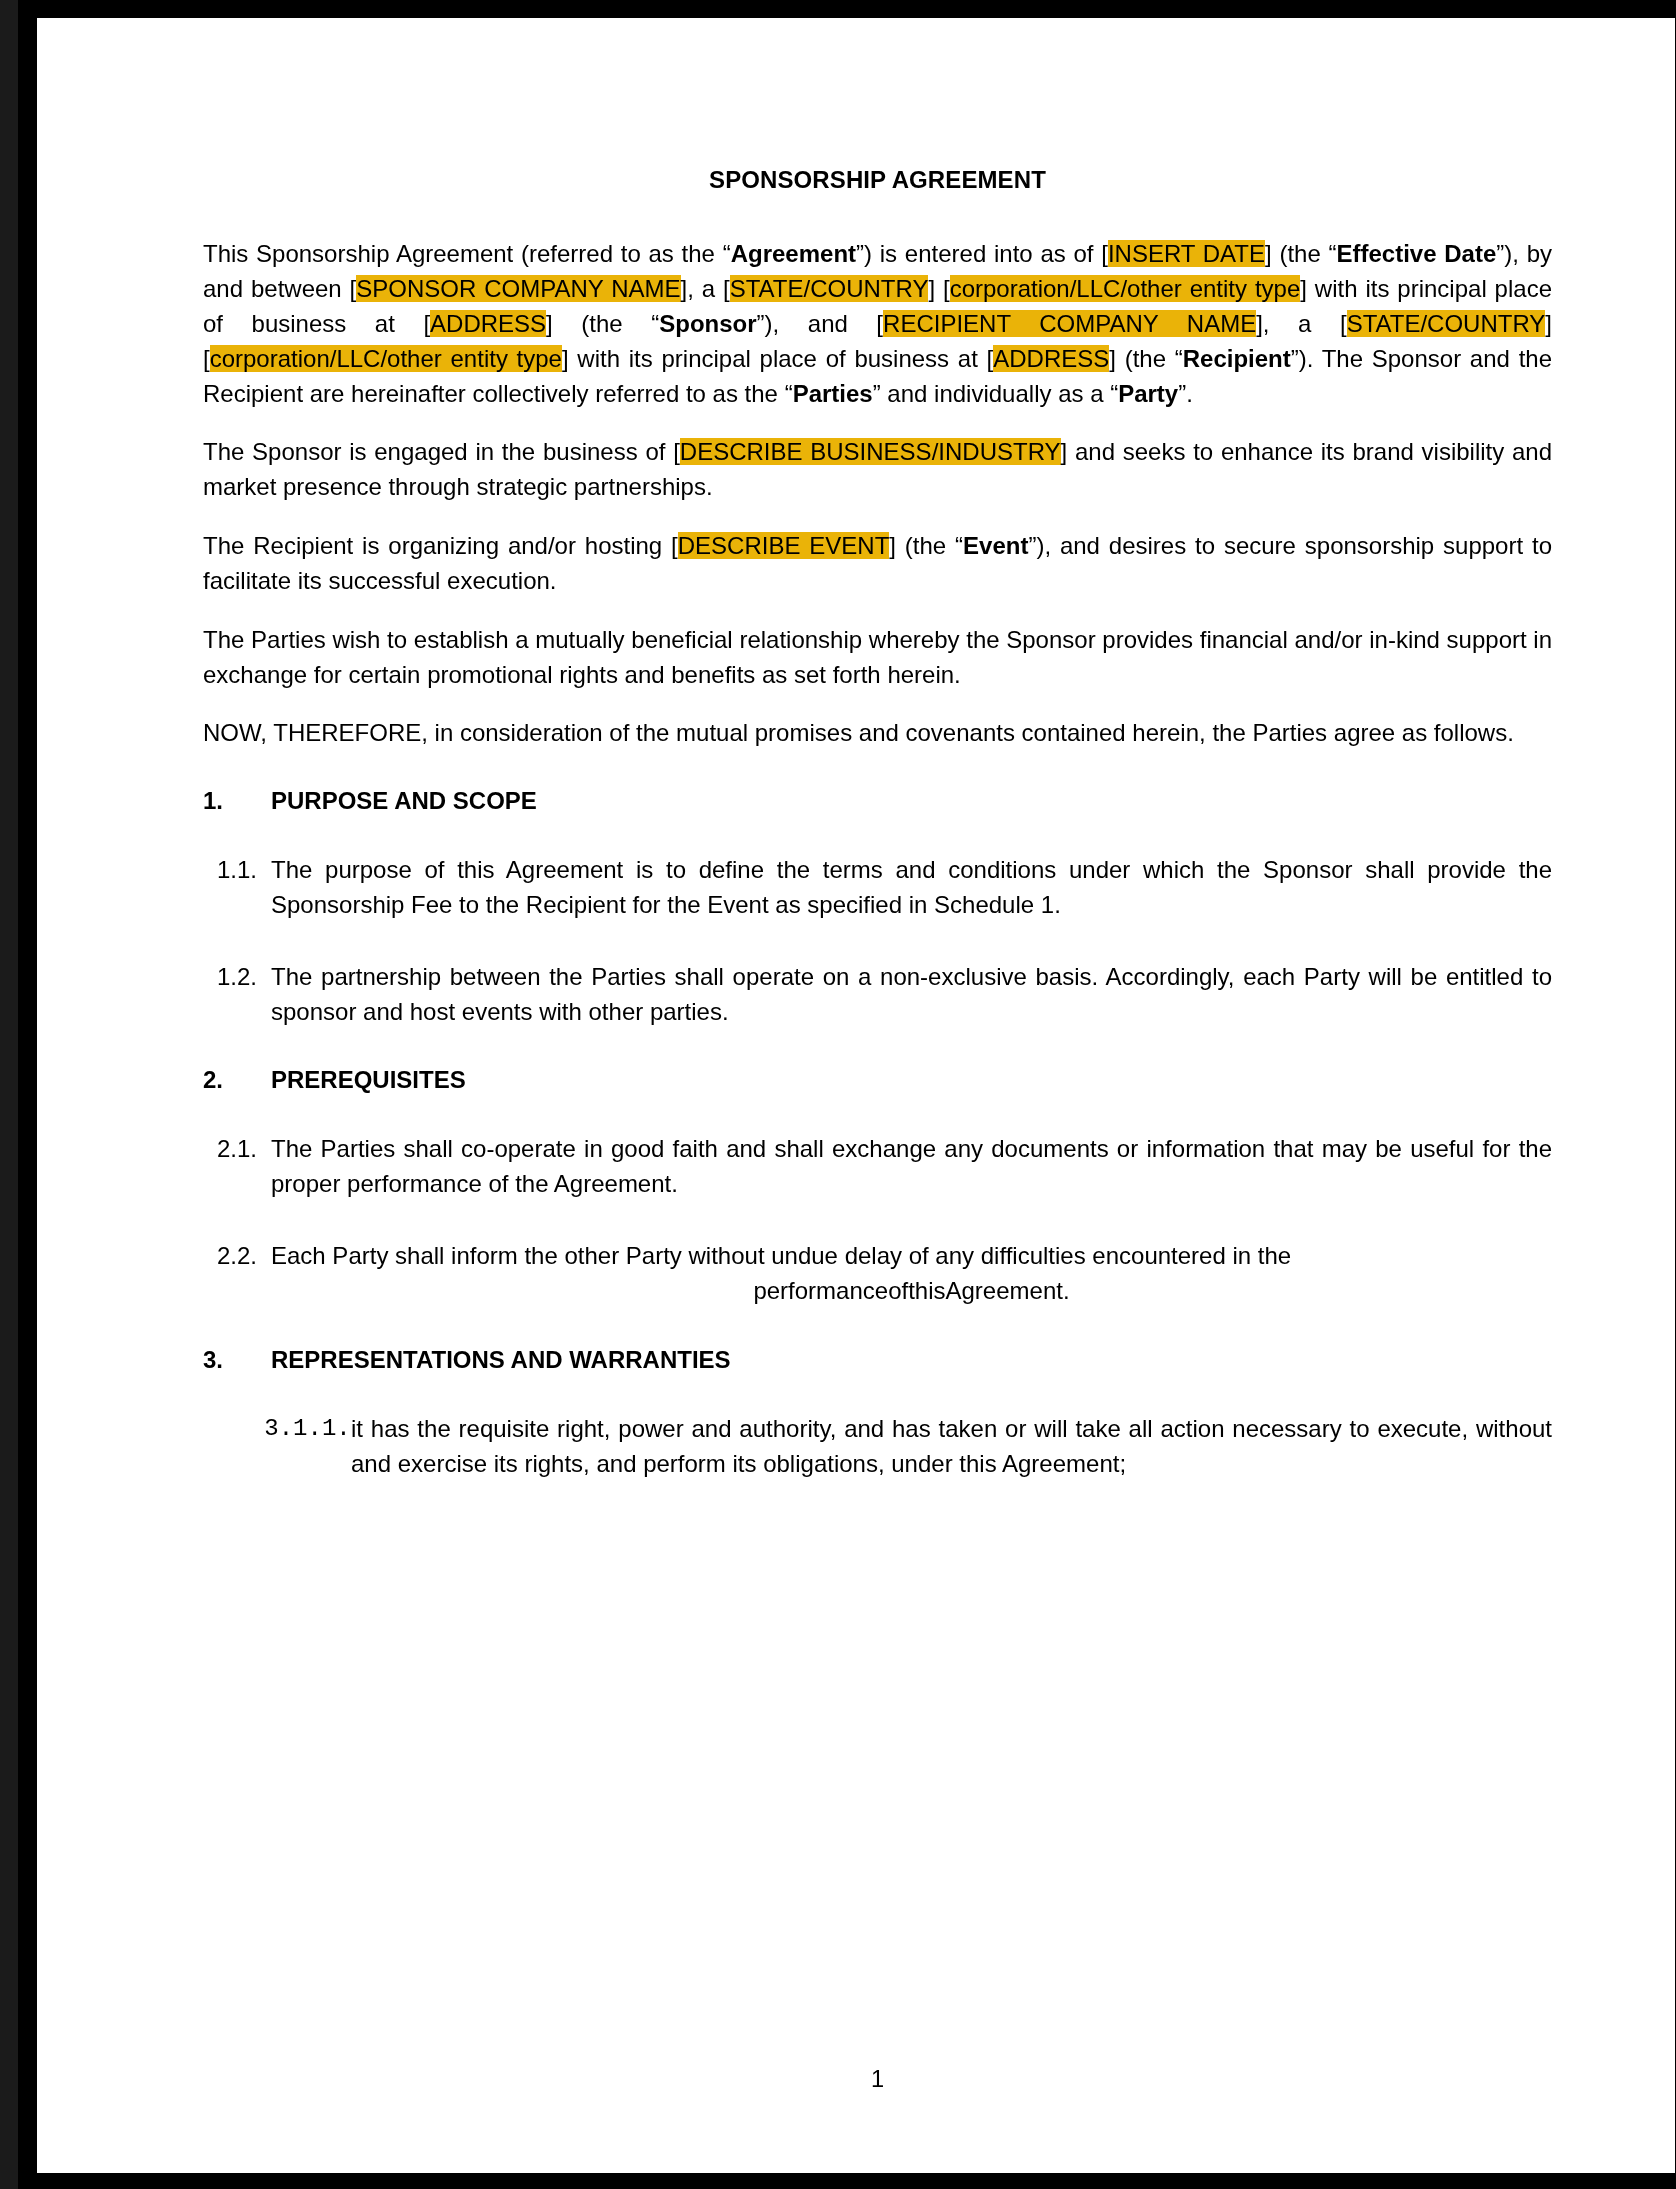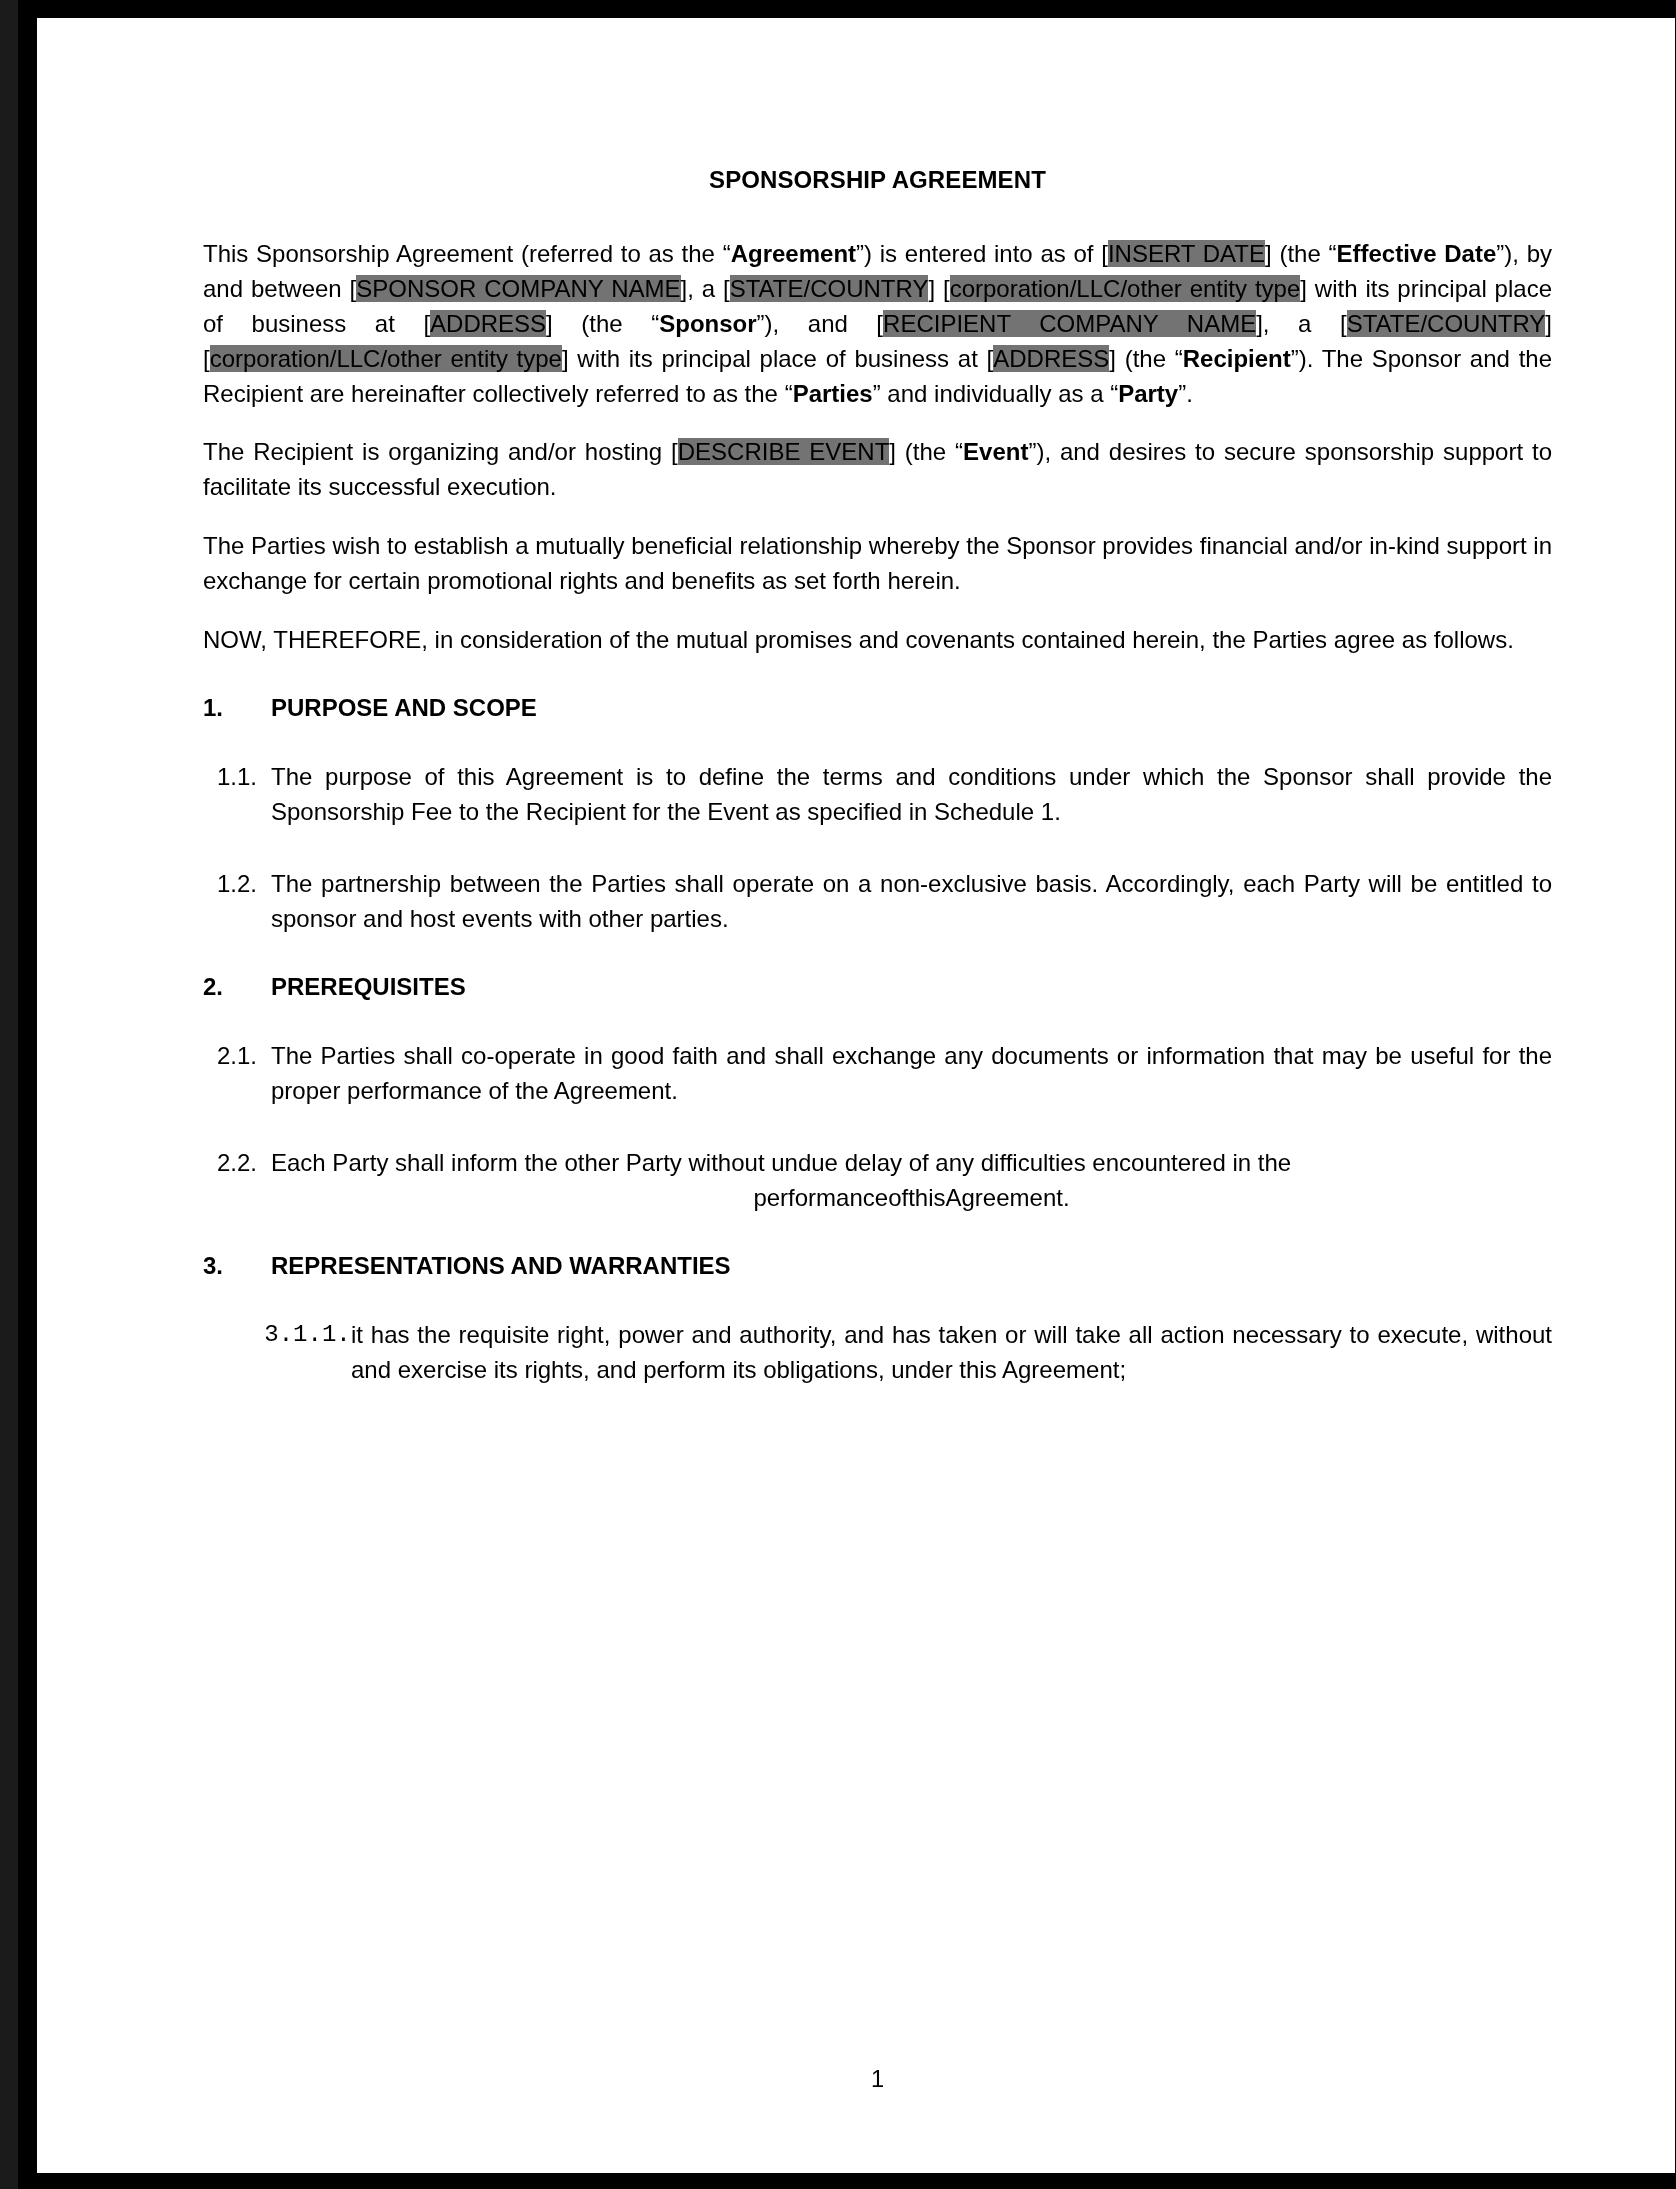--- a/index.html
+++ b/index.html
@@ -51,21 +51,21 @@
     line-height: 1.46;
     color: #000;
     text-align: justify;
     text-justify: inter-word;
     -webkit-hyphens: none;
     hyphens: none;
   }
   p.body-para.last-of-block { margin-bottom: 27px; }
   b { font-weight: bold; }
   .hl {
-    background: #737373;
+    background: #eab308;
   }
   
   .sec-head {
     display: flex;
     margin: 37px 0 0 0;
     font-size: 24px;
     font-weight: bold;
     color: #000;
   }
   .sec-head .num {
@@ -119,20 +119,21 @@
 <body>
 
 <div class="page-frame">
   <div class="page-sheet">
     <div class="content">
 
       <div class="doc-title">SPONSORSHIP AGREEMENT</div>
 
       <p class="body-para"><span>This Sponsorship Agreement (referred to as the “</span><b>Agreement</b><span>”) is entered into as of [</span><span class="hl">INSERT DATE</span><span>] (the “</span><b>Effective Date</b><span>”), by and between [</span><span class="hl">SPONSOR COMPANY NAME</span><span>], a [</span><span class="hl">STATE/COUNTRY</span><span>] [</span><span class="hl">corporation/LLC/other entity type</span><span>] with its principal place of business at [</span><span class="hl">ADDRESS</span><span>] (the “</span><b>Sponsor</b><span>”), and [</span><span class="hl">RECIPIENT COMPANY NAME</span><span>], a [</span><span class="hl">STATE/COUNTRY</span><span>] [</span><span class="hl">corporation/LLC/other entity type</span><span>] with its principal place of business at [</span><span class="hl">ADDRESS</span><span>] (the “</span><b>Recipient</b><span>”). The Sponsor and the Recipient are hereinafter collectively referred to as the “</span><b>Parties</b><span>” and individually as a “</span><b>Party</b><span>”.</span></p>
 
+      <p class="body-para"><span>The Sponsor is engaged in the business of [</span><span class="hl">DESCRIBE BUSINESS/INDUSTRY</span><span>] and seeks to enhance its brand visibility and market presence through strategic partnerships.</span></p>
 
       <p class="body-para"><span>The Recipient is organizing and/or hosting [</span><span class="hl">DESCRIBE EVENT</span><span>] (the “</span><b>Event</b><span>”), and desires to secure sponsorship support to facilitate its successful execution.</span></p>
 
       <p class="body-para">The Parties wish to establish a mutually beneficial relationship whereby the Sponsor provides financial and/or in-kind support in exchange for certain promotional rights and benefits as set forth herein.</p>
 
       <p class="body-para last-of-block">NOW, THEREFORE, in consideration of the mutual promises and covenants contained herein, the Parties agree as follows.</p>
 
       <div class="sec-head">
         <span class="num">1.</span>
         <span class="title">PURPOSE AND SCOPE</span>

